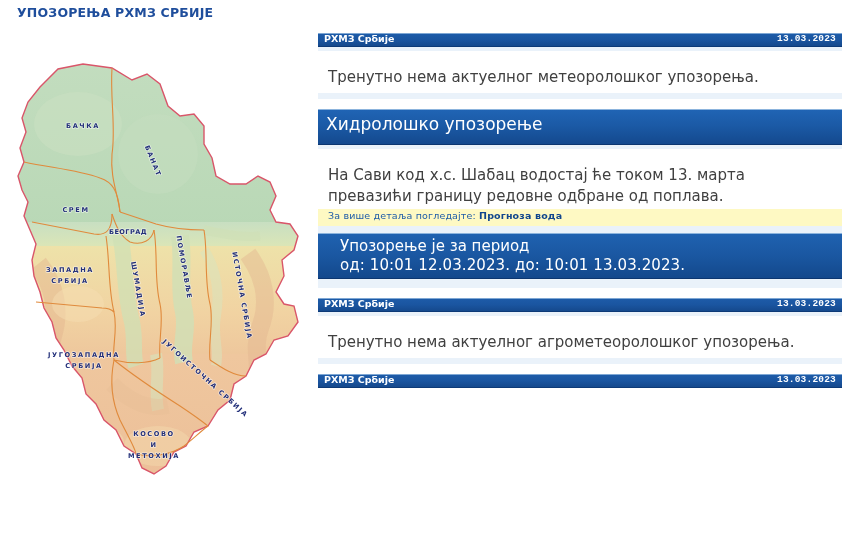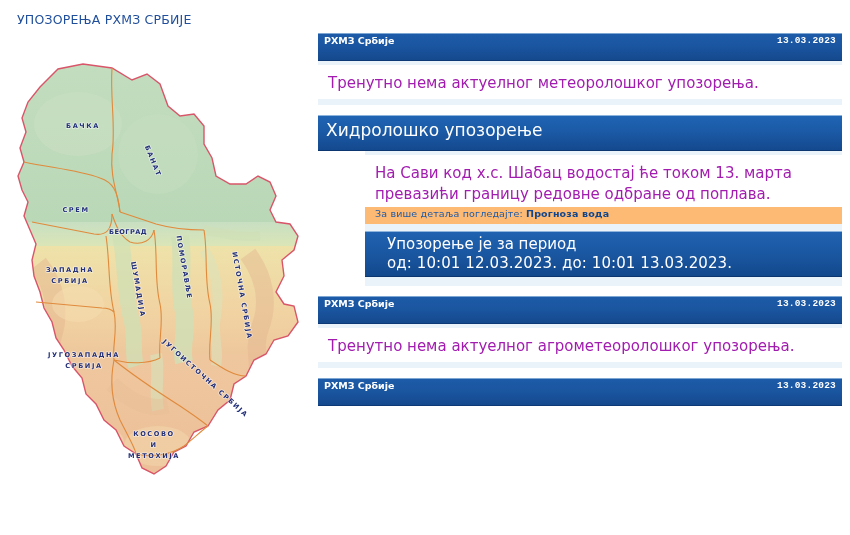--- a/index.html
+++ b/index.html
@@ -13,23 +13,23 @@
     height: 535px;
     overflow: hidden;
     font-family: "DejaVu Sans", "Liberation Sans", sans-serif;
     position: relative;
   }
 
   
   .page-title {
     position: absolute;
     left: 17px;
-    top: 12px;
+    top: 5px;
     font-size: 12.5px;
-    font-weight: normal;
+    font-weight: bold;
     color: #1f4e9c;
     letter-spacing: 0.2px;
     white-space: nowrap;
   }
 
   
   .map-wrap {
     position: absolute;
     left: 8px;
     top: 54px;
@@ -69,25 +69,25 @@
   
   .bar-caption {
     background: #1c5aa6;
     background: linear-gradient(to bottom, #1d5ba8 0%, #1a55a0 48%, #15498d 100%);
     border-top: 1px solid #7ea7d4;
     border-bottom: 1px solid #0d3straight;
     border-bottom: 1px solid #0d3a77;
     color: #ffffff;
     font-size: 9.5px;
     font-weight: bold;
-    height: 28px;
+    height: 14px;
     line-height: 14px;
     display: flex;
     justify-content: space-between;
-    align-items: flex-start;
+    align-items: flex-end;
     padding: 0 6px;
     box-sizing: border-box;
   }
   .bar-caption .date { letter-spacing: 0.2px; font-family: Liberation Mono, monospace; }
 
   
   .bar-header {
     background: linear-gradient(to bottom, #2064b4 0%, #1b5aa6 45%, #14498e 100%);
     border-top: 1px solid #8cb4dd;
     border-bottom: 1px solid #0c3straight;
@@ -100,33 +100,33 @@
     box-sizing: border-box;
     white-space: nowrap;
     overflow: hidden;
   }
 
   
   .panel-body {
     background: #eaf2fa;
     padding: 4px 0 6px 0;
   }
-  .panel-body.tall { padding-bottom: 9px; margin-left: 47px; }
+  .panel-body.tall { padding-bottom: 9px; }
 
   .panel-text {
     background: #ffffff;
-    color: #a21caf;
+    color: #404040;
     font-size: 15px;
     line-height: 21px;
-    padding: 8px 10px 5px 10px;
+    padding: 16px 10px 5px 10px;
   }
   .panel-text.two-line { padding-bottom: 2px; }
 
   .detail-line {
-    background: #fdba74;
+    background: #fef9c3;
     color: #1d5ba8;
     font-size: 9.5px;
     padding: 1px 10px 5px 10px;
     letter-spacing: 0.15px;
   }
   .detail-line .lnk {
     font-weight: bold;
     color: #11468d;
     text-decoration: none;
     cursor: pointer;

